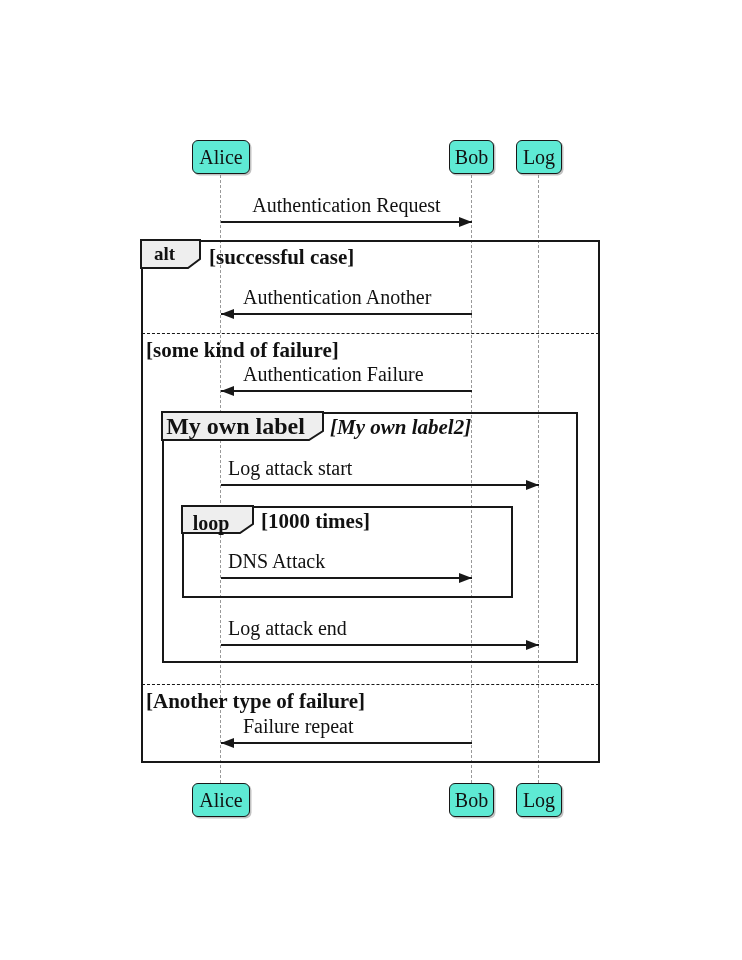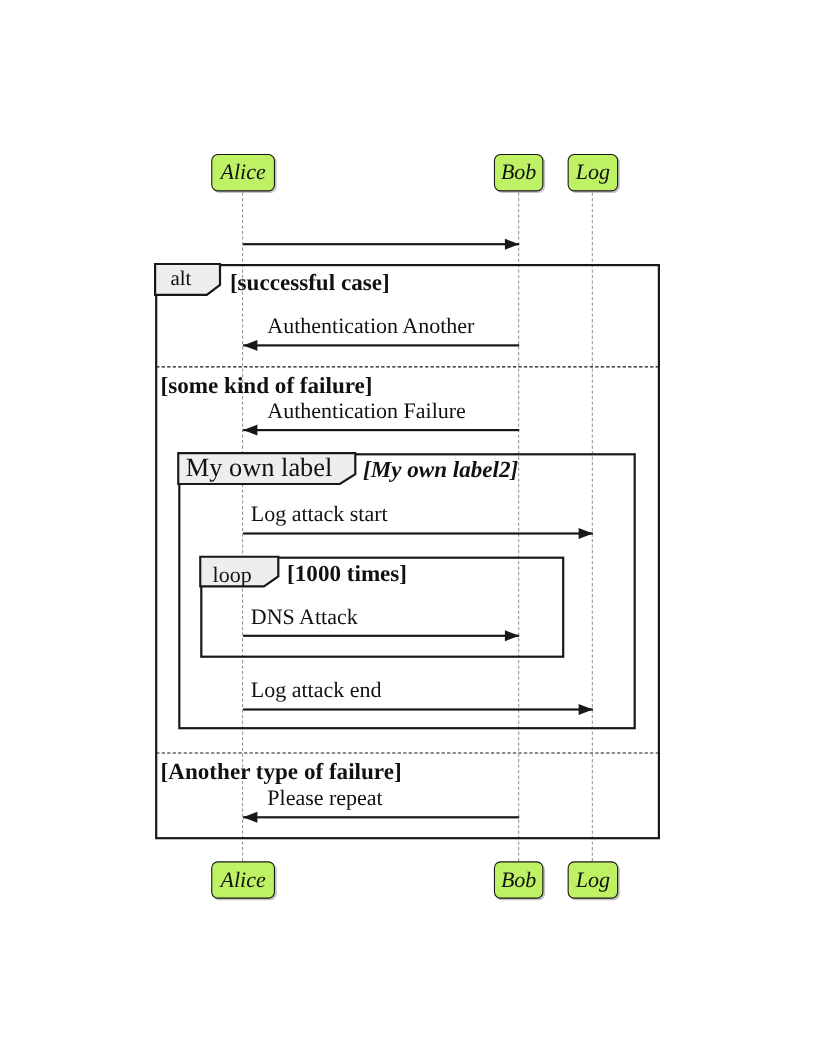--- a/index.html
+++ b/index.html
@@ -3,32 +3,32 @@
 <meta charset="utf-8">
 <style>
   html,body{margin:0;padding:0;background:#ffffff;}
   .canvas{position:relative;width:742px;height:960px;background:#ffffff;overflow:hidden;
           font-family:"Liberation Serif","DejaVu Serif",serif;color:#111;}
   .lifeline{position:absolute;top:175px;height:608px;width:0;border-left:1.5px dashed #999999;}
   .frame{position:absolute;border:2px solid #181818;box-sizing:border-box;background:transparent;}
   .divider{position:absolute;height:0;border-top:1.5px dashed #181818;}
   .pent{position:absolute;}
   .pent path{fill:#EEEEEE;stroke:#181818;stroke-width:2;}
-  .oplabel{position:absolute;font-weight:normal;display:flex;align-items:center;justify-content:center;
+  .oplabel{position:absolute;font-weight:bold;display:flex;align-items:center;justify-content:center;
            white-space:nowrap;}
   .guard{position:absolute;font-weight:bold;font-size:21px;white-space:nowrap;}
   .mlabel{position:absolute;font-size:20px;white-space:nowrap;}
   .mline{position:absolute;height:1.5px;background:#181818;}
   .ah-r{position:absolute;width:0;height:0;border-top:5px solid transparent;
         border-bottom:5px solid transparent;border-left:13px solid #181818;}
   .ah-l{position:absolute;width:0;height:0;border-top:5px solid transparent;
         border-bottom:5px solid transparent;border-right:13px solid #181818;}
-  .pbox{position:absolute;height:34px;background:#bef264;border:1.5px solid #181818;border-radius:6px;
+  .pbox{position:absolute;height:34px;background:#5eead4;border:1.5px solid #181818;border-radius:6px;
         box-sizing:border-box;display:flex;align-items:center;justify-content:center;font-size:20px;
-        box-shadow:1.5px 1.5px 0 rgba(120,120,120,0.45);font-style:italic;}
+        box-shadow:1.5px 1.5px 0 rgba(120,120,120,0.45);}
 </style>
 </head>
 <body>
 
 <div class="canvas">
 
   <div class="lifeline" style="left:220px;"></div>
   <div class="lifeline" style="left:471px;"></div>
   <div class="lifeline" style="left:538px;"></div>
 
@@ -53,20 +53,21 @@
   </svg>
   <div class="oplabel" style="left:163px;top:413px;width:145px;height:26px;font-size:24px;">My own label</div>
   <div class="guard" style="left:330px;top:415px;font-style:italic;">[My own label2]</div>
 
   <svg class="pent" style="left:181px;top:505px;" width="74" height="30" viewBox="0 0 74 30">
     <path d="M1,1 H72 V19 L59,28 H1 Z"></path>
   </svg>
   <div class="oplabel" style="left:183px;top:507px;width:56px;height:32px;font-size:20px;">loop</div>
   <div class="guard" style="left:261px;top:509px;">[1000 times]</div>
 
+  <div class="mlabel" style="left:221px;top:194px;width:251px;text-align:center;">Authentication Request</div>
   <div class="mline" style="left:221px;top:221px;width:251px;"></div>
   <div class="ah-r" style="left:459px;top:217px;"></div>
 
   <div class="mlabel" style="left:243px;top:286px;">Authentication Another</div>
   <div class="mline" style="left:221px;top:313px;width:251px;"></div>
   <div class="ah-l" style="left:221px;top:309px;"></div>
 
   <div class="mlabel" style="left:243px;top:363px;">Authentication Failure</div>
   <div class="mline" style="left:221px;top:390px;width:251px;"></div>
   <div class="ah-l" style="left:221px;top:386px;"></div>
@@ -76,21 +77,21 @@
   <div class="ah-r" style="left:526px;top:480px;"></div>
 
   <div class="mlabel" style="left:228px;top:550px;">DNS Attack</div>
   <div class="mline" style="left:221px;top:577px;width:251px;"></div>
   <div class="ah-r" style="left:459px;top:573px;"></div>
 
   <div class="mlabel" style="left:228px;top:617px;">Log attack end</div>
   <div class="mline" style="left:221px;top:644px;width:318px;"></div>
   <div class="ah-r" style="left:526px;top:640px;"></div>
 
-  <div class="mlabel" style="left:243px;top:715px;">Please repeat</div>
+  <div class="mlabel" style="left:243px;top:715px;">Failure repeat</div>
   <div class="mline" style="left:221px;top:742px;width:251px;"></div>
   <div class="ah-l" style="left:221px;top:738px;"></div>
 
   <div class="pbox" style="left:192px;top:140px;width:58px;">Alice</div>
   <div class="pbox" style="left:449px;top:140px;width:45px;">Bob</div>
   <div class="pbox" style="left:516px;top:140px;width:46px;">Log</div>
 
   <div class="pbox" style="left:192px;top:783px;width:58px;">Alice</div>
   <div class="pbox" style="left:449px;top:783px;width:45px;">Bob</div>
   <div class="pbox" style="left:516px;top:783px;width:46px;">Log</div>

